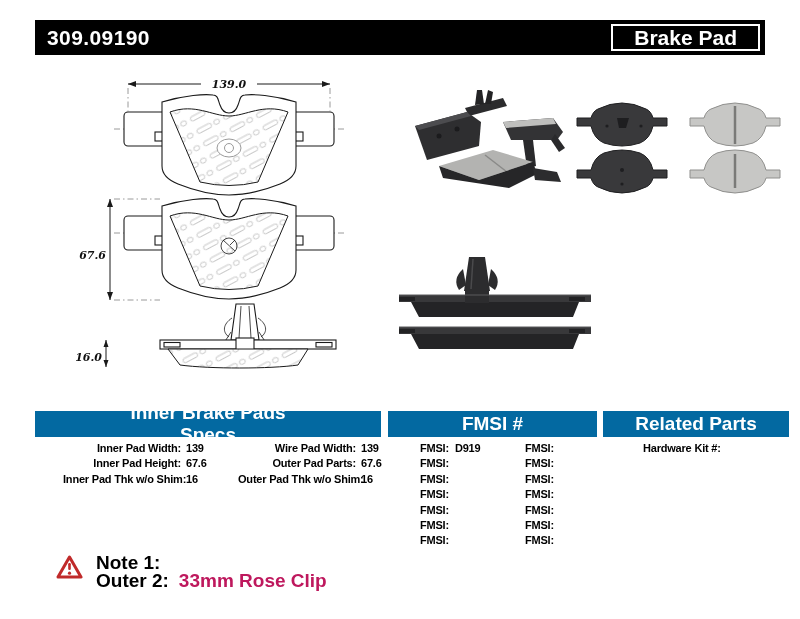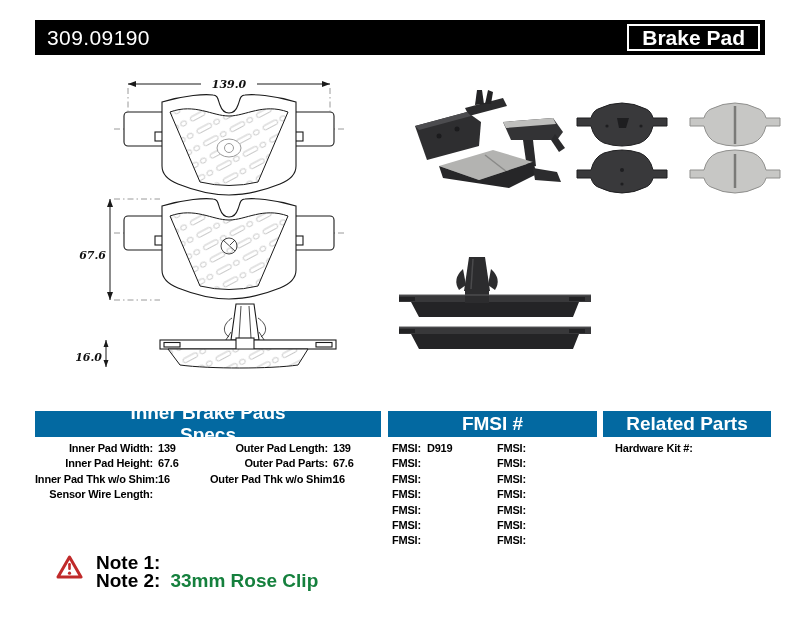--- a/index.html
+++ b/index.html
@@ -5,50 +5,50 @@
   html,body { margin:0; padding:0; background:#fff; }
   .page {
     position:relative; width:800px; height:619px; background:#ffffff;
     font-family:"Liberation Sans", sans-serif; color:#000; overflow:hidden;
   }
   
   .topbar {
     position:absolute; left:35px; top:20px; width:730px; height:35px;
     background:#000; color:#fff; display:flex; align-items:center;
   }
-  .part-number { font-size:21px; font-weight:normal; margin-left:12px; letter-spacing:.4px; }
+  .part-number { font-size:21px; font-weight:bold; margin-left:12px; letter-spacing:.4px; }
   .type-badge {
     position:absolute; right:5px; top:4px; bottom:4px; border:2px solid #fff;
-    display:flex; align-items:center; padding:0 13px; font-size:21px; font-weight:bold;
+    display:flex; align-items:center; padding:0 21px; font-size:21px; font-weight:bold;
   }
   
   .abs { position:absolute; }
   .outline { fill:#ffffff; stroke:#1a1a1a; stroke-width:1.1; }
   .thin    { fill:none; stroke:#1a1a1a; stroke-width:.8; }
   .dash    { fill:none; stroke:#808080; stroke-width:.8; stroke-dasharray:6 3 1.5 3; }
   .dim     { stroke:#1a1a1a; stroke-width:1; }
   .dimarrow{ fill:#1a1a1a; }
   .dimtext { font:italic bold 11px "DejaVu Serif", serif; fill:#111; }
   
   .colhdr {
     position:absolute; top:411px; height:26px; background:#0369a1; color:#fff;
     font-weight:bold; font-size:19px; display:flex; align-items:center; justify-content:center;gap:19px;
   }
   .colhdr .half { width:50%; text-align:center; }
-  .spec-col { position:absolute; top:441px; font-size:11px; font-weight:bold; line-height:15.4px; letter-spacing:-0.2px; }
+  .spec-col { position:absolute; top:441px; font-size:11px; font-weight:bold; line-height:15.4px; letter-spacing:-0.2px;margin-left:28px; }
   .spec-row { display:flex; white-space:nowrap; }
   .spec-label { width:118px; text-align:right; }
   .spec-value { margin-left:5px; }
   .kv-row { white-space:nowrap; }
   .kv-row .spec-value { margin-left:6px; }
   
   .note-rows { position:absolute; left:96px; top:554px; font-size:19px; font-weight:bold; line-height:18px; }
   .note-row { white-space:nowrap; }
   .note-value { margin-left:10px; }
-  .note-value.red { color:#15803d; }
+  .note-value.red { color:#be185d; }
 </style>
 </head>
 <body>
 
 <div class="page">
 
   <div class="topbar">
     <span class="part-number">309.09190</span>
     <span class="type-badge">Brake Pad</span>
   </div>
@@ -204,44 +204,40 @@
       <rect x="176" y="76" width="16" height="4" fill="#222224"></rect>
       <polygon points="18,81 186,81 180,96 26,96" fill="#242426"></polygon>
       <line x1="6" y1="74" x2="198" y2="74" stroke="#5a5a5c" stroke-width="1"></line>
     </g>
   </svg>
 
   <div class="colhdr" style="left:35px; width:346px;">
     <span class="half">Inner Brake Pads Specs</span>
   </div>
   <div class="colhdr" style="left:388px; width:209px;">FMSI #</div>
-  <div class="colhdr" style="left:603px; width:168px;">Related Parts</div>
+  <div class="colhdr" style="left:603px; width:186px;">Related Parts</div>
 
   <div class="spec-col" style="left:35px;">
     <div class="spec-row">
       <span class="spec-label">Inner Pad Width:</span>
       <span class="spec-value">139</span>
     </div>
     <div class="spec-row">
       <span class="spec-label">Inner Pad Height:</span>
       <span class="spec-value">67.6</span>
     </div>
     <div class="spec-row">
       <span class="spec-label">Inner Pad Thk w/o Shim:</span>
       <span class="spec-value">16</span>
     </div>
-    <div class="spec-row">
-      <span class="spec-label">Sensor Wire Length:</span>
-      <span class="spec-value"></span>
-    </div>
   </div>
 
   <div class="spec-col" style="left:210px;">
     <div class="spec-row">
-      <span class="spec-label">Outer Pad Length:</span>
+      <span class="spec-label">Wire Pad Width:</span>
       <span class="spec-value">139</span>
     </div>
     <div class="spec-row">
       <span class="spec-label">Outer Pad Parts:</span>
       <span class="spec-value">67.6</span>
     </div>
     <div class="spec-row">
       <span class="spec-label">Outer Pad Thk w/o Shim:</span>
       <span class="spec-value">16</span>
     </div>
@@ -278,17 +274,17 @@
     <path d="M13.5 2 L25 22 L2 22 Z" fill="#ffffff" stroke="#c02a2a" stroke-width="3" stroke-linejoin="round"></path>
     <rect x="12.2" y="8" width="2.6" height="7" rx="1.2" fill="#c02a2a"></rect>
     <circle cx="13.5" cy="18.2" r="1.6" fill="#c02a2a"></circle>
   </svg>
 
   <div class="note-rows">
     <div class="note-row">
       <span>Note 1:</span><span class="note-value"></span>
     </div>
     <div class="note-row">
-      <span>Note 2:</span><span class="note-value red">33mm Rose Clip</span>
+      <span>Outer 2:</span><span class="note-value red">33mm Rose Clip</span>
     </div>
   </div>
 
 </div>
 
 </body></html>

